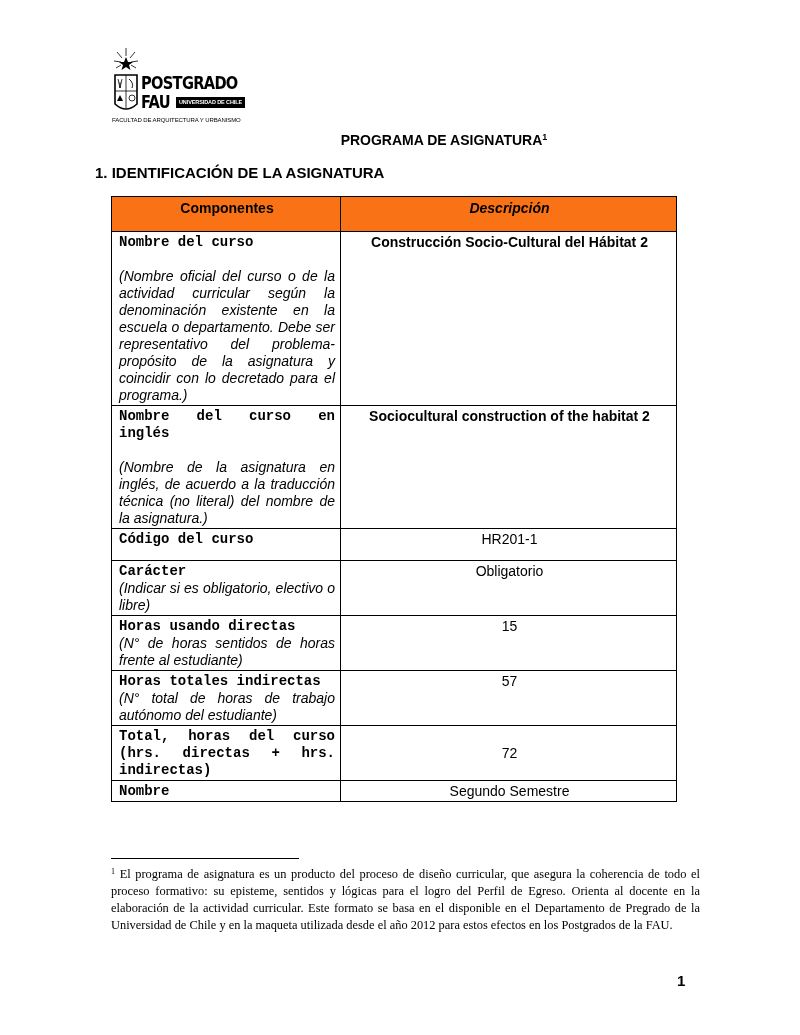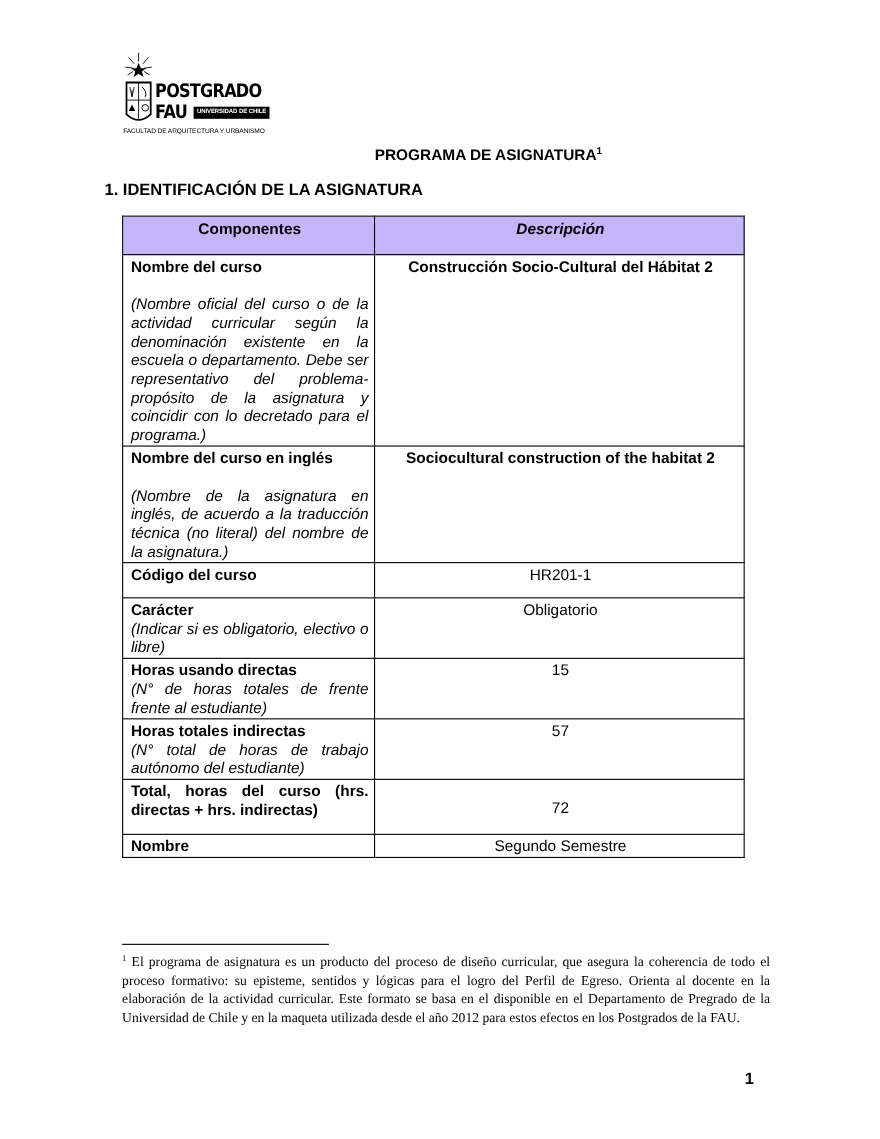--- a/index.html
+++ b/index.html
@@ -13,25 +13,25 @@
   .logo .uchile-badge { position: absolute; left: 64px; top: 51px; background: #000; color: #fff; font-size: 5.5px; font-weight: bold; padding: 2px 3px; line-height: 7px; white-space: nowrap; letter-spacing: -0.1px; }
   .logo .faculty { position: absolute; left: 0; top: 71px; font-size: 6px; white-space: nowrap; letter-spacing: -0.1px; }
 
   .doc-title { position: absolute; left: 0; width: 800px; top: 132px; text-align: center; font-weight: bold; font-size: 14px; margin-left: 44px; }
   .doc-title sup { font-size: 9px; vertical-align: 5px; }
 
   .section-title { position: absolute; left: 95px; top: 164px; font-weight: bold; font-size: 15px; }
 
   table.ident { position: absolute; left: 111px; top: 196px; width: 566px; border-collapse: collapse; font-size: 14px; line-height: 17px; }
   table.ident td, table.ident th { border: 1.3px solid #000; vertical-align: top; padding: 2px 5px 1px 7px; }
-  table.ident th { background: #c4b5fd; font-weight: bold; font-size: 14px; text-align: center; height: 30px; padding-top: 3px; }
+  table.ident th { background: #f97316; font-weight: bold; font-size: 14px; text-align: center; height: 30px; padding-top: 3px; }
   table.ident th.desc { font-style: italic; }
   td.comp { width: 216px; text-align: justify; }
   td.val { text-align: center; }
-  .lbl { font-weight: bold; display: block; }
+  .lbl { font-weight: bold; display: block; font-family: Liberation Mono, monospace; }
   .hint { font-style: italic; display: block; text-align: justify; }
   .gap { display: block; height: 17px; }
   .val-bold { font-weight: bold; margin-left: 24px; }
 
   .footnote-rule { position: absolute; left: 111px; top: 858px; width: 188px; height: 1px; background: #000; }
   .footnote { position: absolute; left: 111px; top: 863px; width: 589px; font-family: "Liberation Serif", serif; font-size: 12.4px; line-height: 17px; text-align: justify; }
   .footnote sup { font-size: 8px; vertical-align: 4px; }
 
   .page-number { position: absolute; left: 677px; top: 972px; font-size: 15px; font-weight: bold; }
 </style>
@@ -103,21 +103,21 @@
     <tr>
       <td class="comp">
         <span class="lbl">Carácter</span>
         <span class="hint">(Indicar si es obligatorio, electivo o libre)</span>
       </td>
       <td class="val">Obligatorio</td>
     </tr>
     <tr>
       <td class="comp">
         <span class="lbl">Horas usando directas</span>
-        <span class="hint">(N° de horas totales de frente frente al estudiante)</span>
+        <span class="hint">(N° de horas sentidos de horas frente al estudiante)</span>
       </td>
       <td class="val">15</td>
     </tr>
     <tr>
       <td class="comp">
         <span class="lbl">Horas totales indirectas</span>
         <span class="hint">(N° total de horas de trabajo autónomo del estudiante)</span>
       </td>
       <td class="val">57</td>
     </tr>

